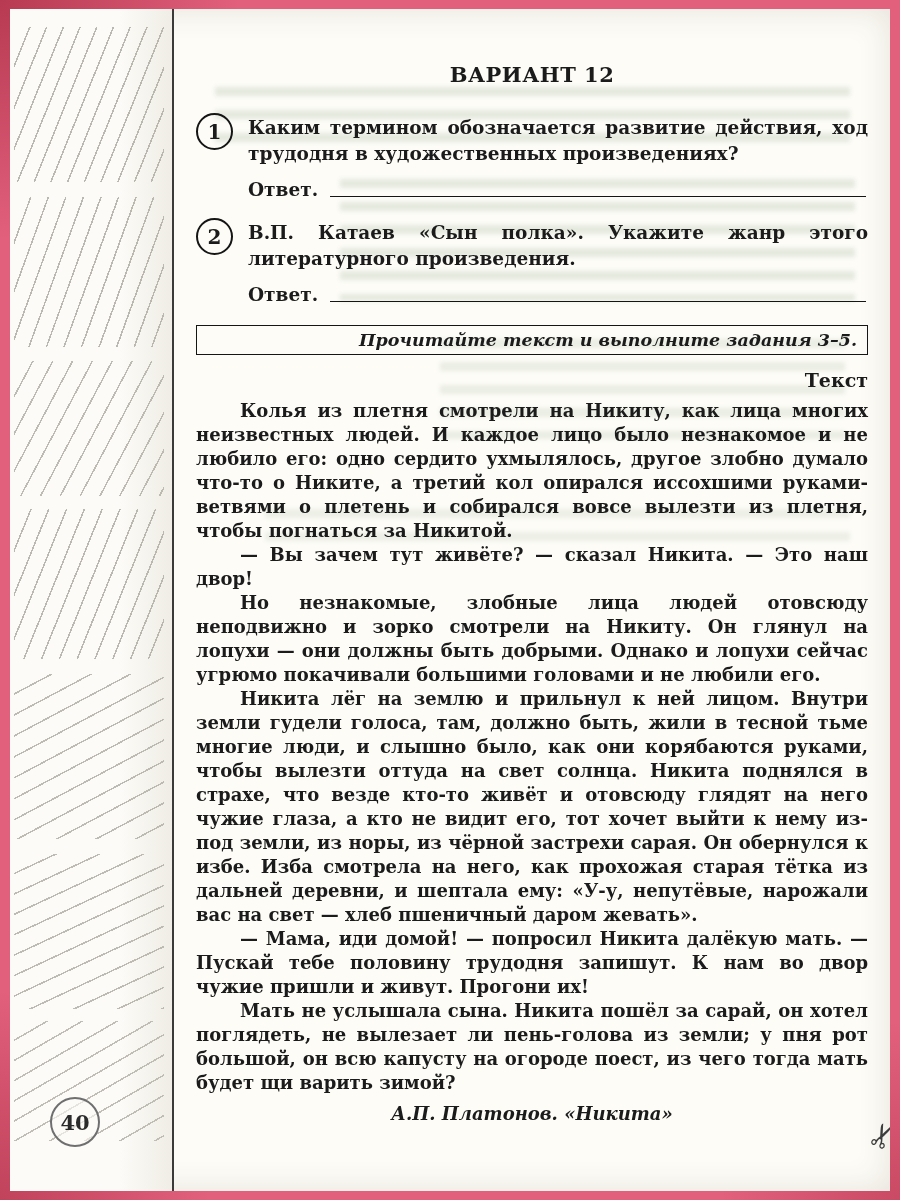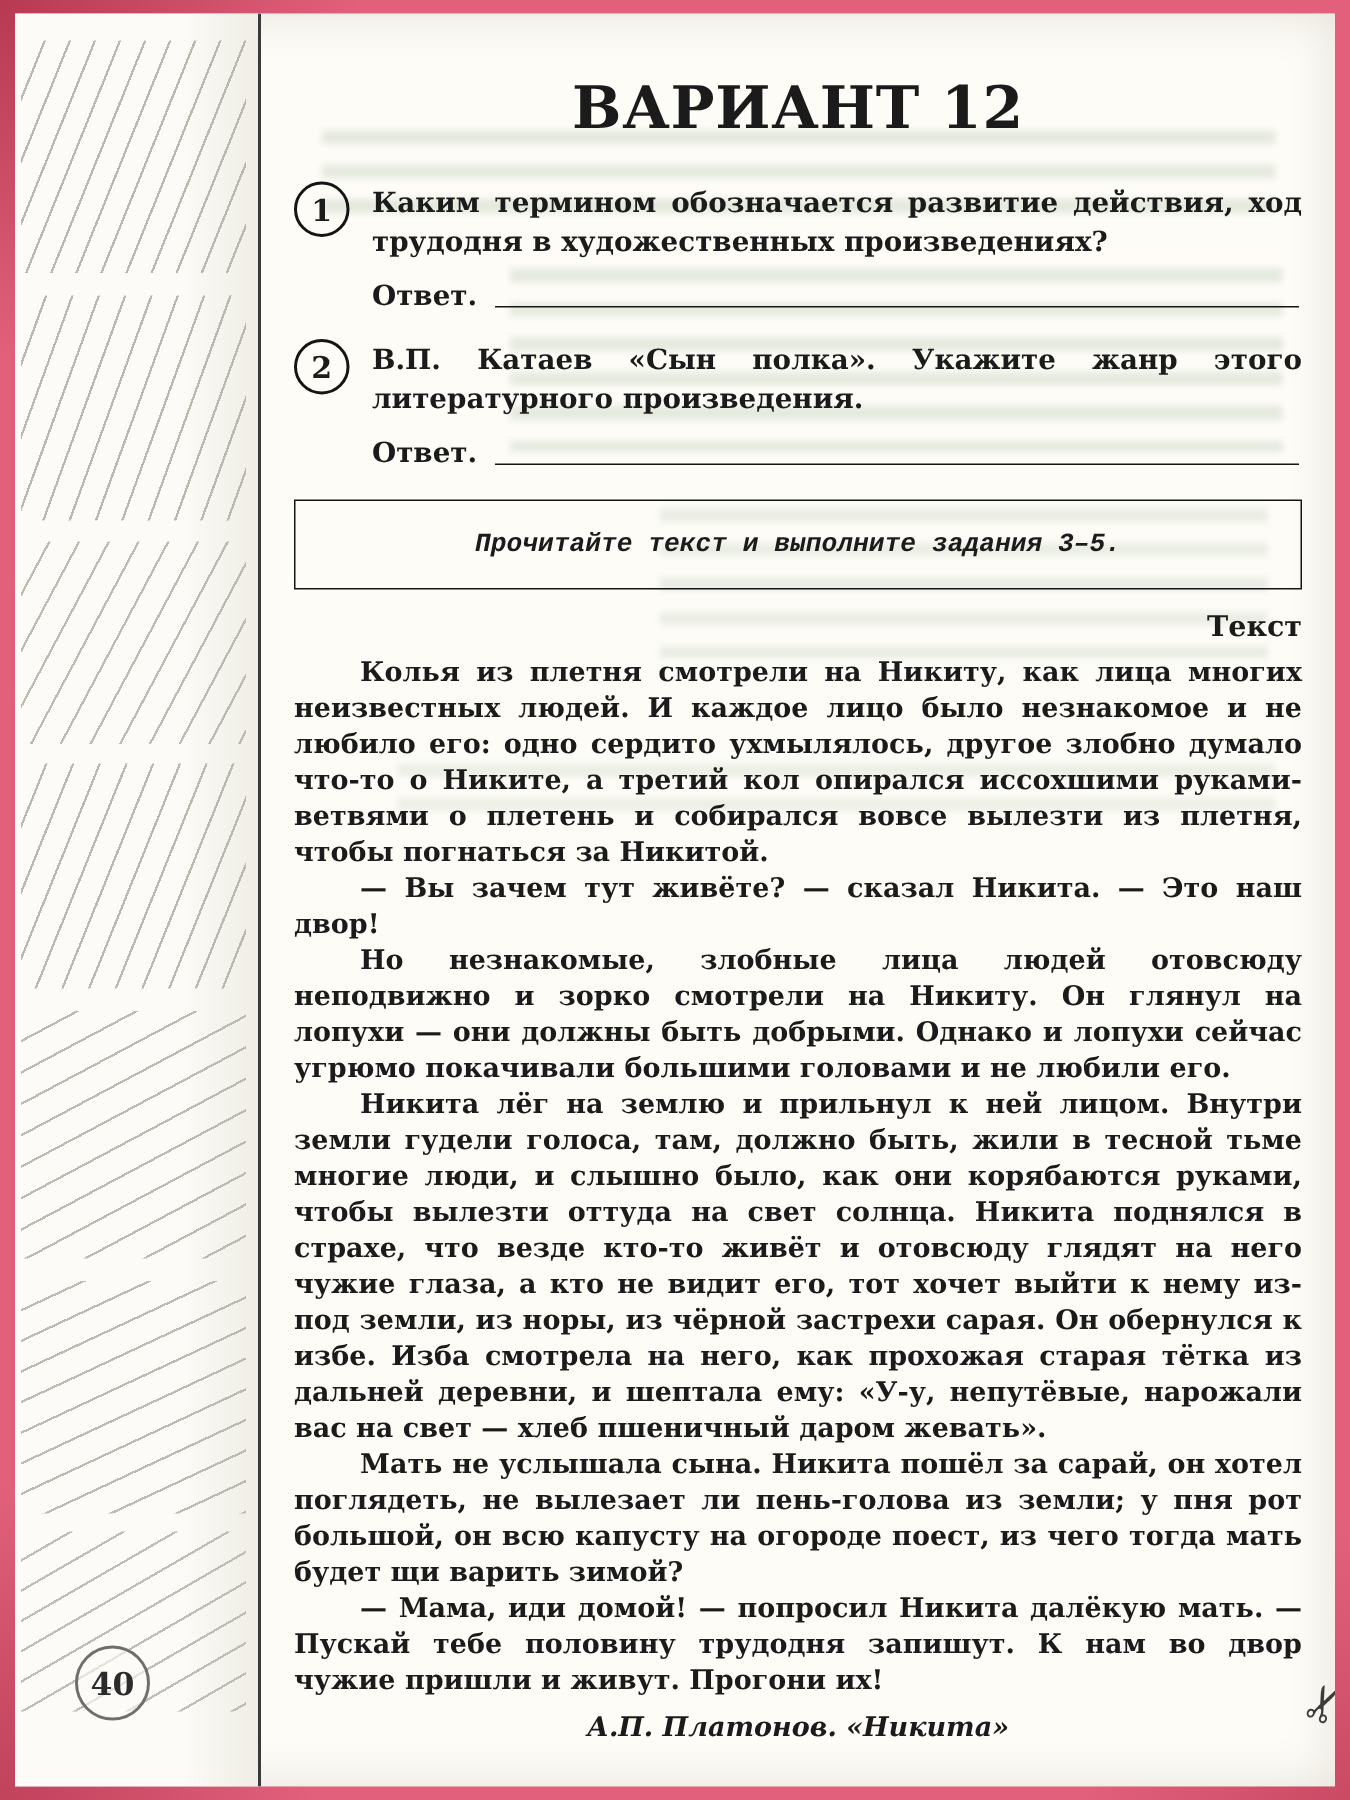--- a/index.html
+++ b/index.html
@@ -45,41 +45,41 @@
   }
   .bleed.b1{left:205px; top:78px;  width:635px; height:60px;}
   .bleed.b2{left:330px; top:170px; width:515px; height:122px;}
   .bleed.b3{left:430px; top:330px; width:405px; height:100px; opacity:.25;}
   .bleed.b4{left:255px; top:500px; width:585px; height:44px;  opacity:.22;}
 
   .content{
     position:absolute; left:186px; right:22px; top:36px; z-index:2;
   }
   h1.variant{
-    margin:4px 0 24px; text-align:center;
-    font-size:39px; font-weight:700; letter-spacing:.5px;
+    margin:17px 0 24px; text-align:center;
+    font-size:21px; font-weight:700; letter-spacing:.5px;
   }
   .question{display:flex; gap:15px; margin-top:16px;}
   .qnum{
     flex:0 0 auto; width:37px; height:37px; border:2.5px solid #151515;
     border-radius:50%; display:flex; align-items:center; justify-content:center;
     font-size:20px; font-weight:700; box-sizing:border-box; margin-top:2px;
   }
   .qtext{
     margin:4px 0 0; font-size:18.5px; font-weight:700; line-height:1.42;
     text-align:justify;
   }
   .answer-row{
     display:flex; align-items:flex-end;
     margin:10px 0 6px 52px; font-size:18.5px; font-weight:700;
   }
   .answer-line{flex:1; border-bottom:1.7px solid #151515; margin:0 2px 3px 12px; height:1em;}
   .instruction-box{
-    margin:20px 0 14px; border:1.8px solid #151515; padding:19px 10px;
-    text-align:center; font-size:17.5px; font-weight:700; font-style:italic;font-family:Liberation Mono, monospace;
+    margin:20px 0 14px; border:1.8px solid #151515; padding:4px 10px;
+    text-align:right; font-size:17.5px; font-weight:700; font-style:italic;
   }
   h2.text-heading{margin:10px 0 8px; text-align:right; font-size:19px; font-weight:700;}
   .para{
     margin:0; font-size:18px; font-weight:700; line-height:24px;
     text-align:justify; text-indent:44px;
   }
   .attribution{
     margin:8px 0 0; font-size:18px; font-weight:700; font-style:italic;
     text-align:center;
   }
@@ -145,22 +145,22 @@
       </div>
 
       <div class="instruction-box">Прочитайте текст и выполните задания 3–5.</div>
 
       <h2 class="text-heading">Текст</h2>
 
       <p class="para">Колья из плетня смотрели на Никиту, как лица многих неизвестных людей. И каждое лицо было незнакомое и не любило его: одно сердито ухмылялось, другое злобно думало что-то о Никите, а третий кол опирался иссохшими руками-ветвями о плетень и собирался вовсе вылезти из плетня, чтобы погнаться за Никитой.</p>
       <p class="para">— Вы зачем тут живёте? — сказал Никита. — Это наш двор!</p>
       <p class="para">Но незнакомые, злобные лица людей отовсюду неподвижно и зорко смотрели на Никиту. Он глянул на лопухи — они должны быть добрыми. Однако и лопухи сейчас угрюмо покачивали большими головами и не любили его.</p>
       <p class="para">Никита лёг на землю и прильнул к ней лицом. Внутри земли гудели голоса, там, должно быть, жили в тесной тьме многие люди, и слышно было, как они корябаются руками, чтобы вылезти оттуда на свет солнца. Никита поднялся в страхе, что везде кто-то живёт и отовсюду глядят на него чужие глаза, а кто не видит его, тот хочет выйти к нему из-под земли, из норы, из чёрной застрехи сарая. Он обернулся к избе. Изба смотрела на него, как прохожая старая тётка из дальней деревни, и шептала ему: «У-у, непутёвые, нарожали вас на свет — хлеб пшеничный даром жевать».</p>
+      <p class="para">— Мама, иди домой! — попросил Никита далёкую мать. — Пускай тебе половину трудодня запишут. К нам во двор чужие пришли и живут. Прогони их!</p>
       <p class="para">Мать не услышала сына. Никита пошёл за сарай, он хотел поглядеть, не вылезает ли пень-голова из земли; у пня рот большой, он всю капусту на огороде поест, из чего тогда мать будет щи варить зимой?</p>
-      <p class="para">— Мама, иди домой! — попросил Никита далёкую мать. — Пускай тебе половину трудодня запишут. К нам во двор чужие пришли и живут. Прогони их!</p>
 
       <p class="attribution">А.П. Платонов. «Никита»</p>
 
     </div>
 
     <div class="page-number">
       <span>40</span>
     </div>
 
     <div class="scissors">✂</div>

